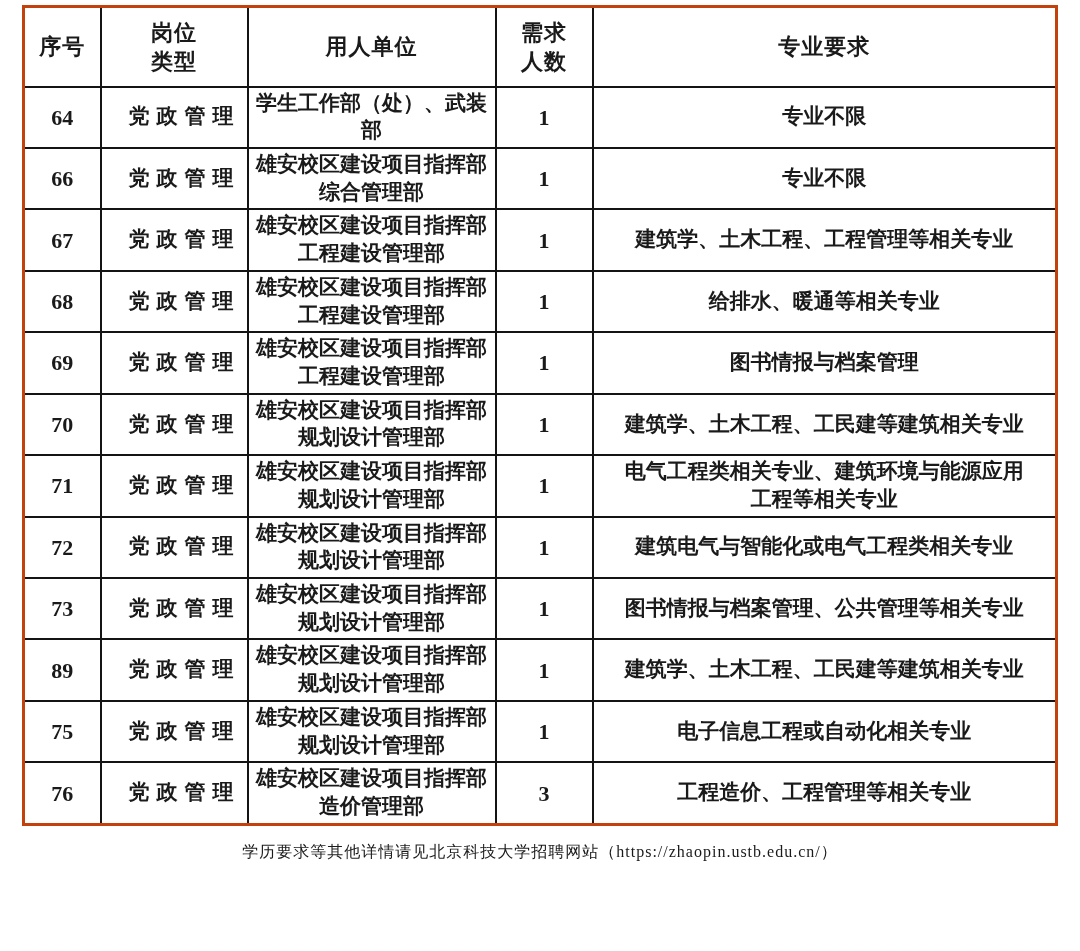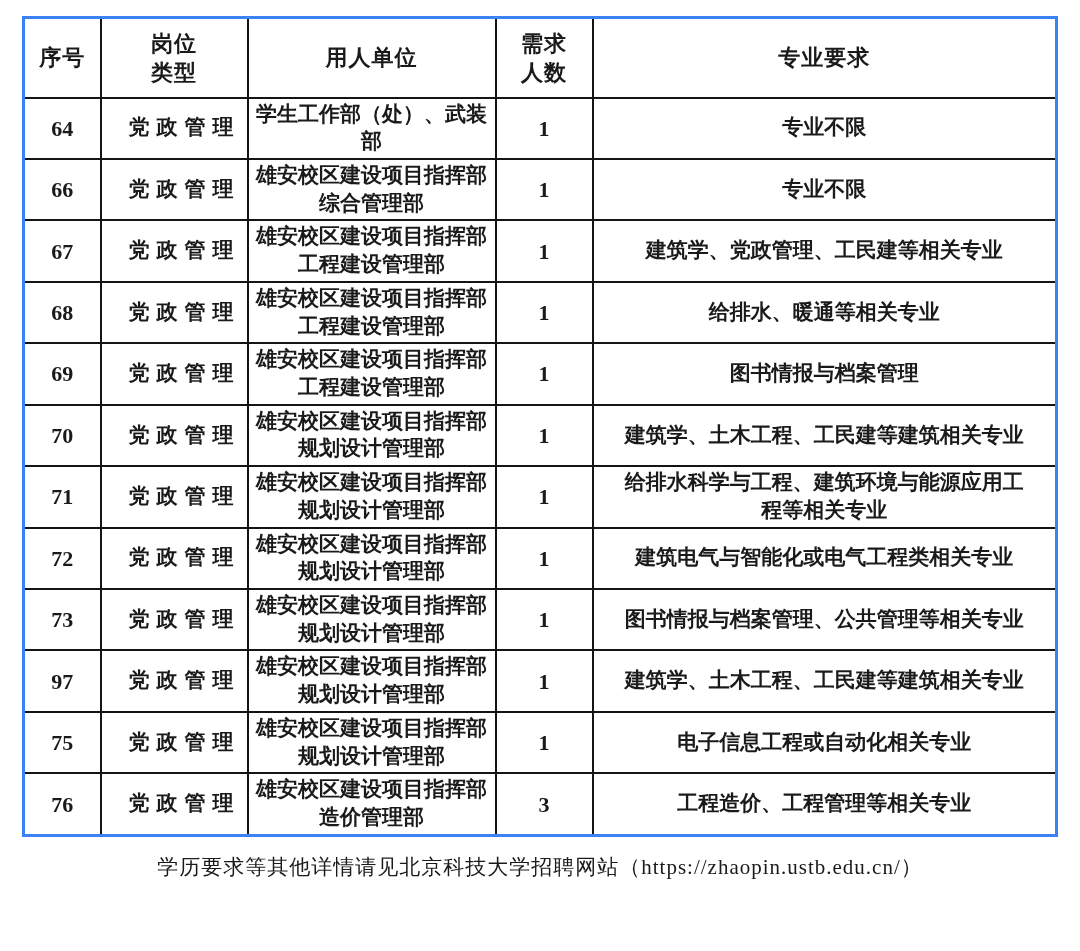--- a/index.html
+++ b/index.html
@@ -16,22 +16,22 @@
   }
   .page {
     position: relative;
     width: 1080px;
     height: 951px;
   }
   table.job-table {
     border-collapse: collapse;
     table-layout: fixed;
     width: 1033px;
-    margin: 16px 0 0 22px;
-    border: 3px solid #3b82f6;
+    margin: 5px 0 0 22px;
+    border: 3px solid #c2410c;
   }
   th, td {
     border: 2px solid #141414;
     text-align: center;
     vertical-align: middle;
     font-size: 21px;
     line-height: 1.32;
     padding: 2px 6px;
     overflow: hidden;
   }
@@ -44,21 +44,21 @@
     letter-spacing: 1px;
   }
   td.col-no { font-size: 22px; }
   td.col-type { letter-spacing: 7px; padding-left: 27px; }
   td.col-unit { padding: 2px 4px; }
   td.col-count { font-size: 22px; }
   td.col-major { padding: 2px 28px; }
   .footer-note {
     margin-top: 16px;
     text-align: center;
-    font-size: 21px;
+    font-size: 16px;
     letter-spacing: 1px;
   }
 </style>
 </head>
 <body>
 
 <div class="page">
   <table class="job-table">
     <colgroup>
       <col style="width:77px">
@@ -91,21 +91,21 @@
         <td class="col-type">党政管理</td>
         <td class="col-unit">雄安校区建设项目指挥部综合管理部</td>
         <td class="col-count">1</td>
         <td class="col-major">专业不限</td>
       </tr>
       <tr>
         <td class="col-no">67</td>
         <td class="col-type">党政管理</td>
         <td class="col-unit">雄安校区建设项目指挥部工程建设管理部</td>
         <td class="col-count">1</td>
-        <td class="col-major">建筑学、党政管理、工民建等相关专业</td>
+        <td class="col-major">建筑学、土木工程、工程管理等相关专业</td>
       </tr>
       <tr>
         <td class="col-no">68</td>
         <td class="col-type">党政管理</td>
         <td class="col-unit">雄安校区建设项目指挥部工程建设管理部</td>
         <td class="col-count">1</td>
         <td class="col-major">给排水、暖通等相关专业</td>
       </tr>
       <tr>
         <td class="col-no">69</td>
@@ -119,38 +119,38 @@
         <td class="col-type">党政管理</td>
         <td class="col-unit">雄安校区建设项目指挥部规划设计管理部</td>
         <td class="col-count">1</td>
         <td class="col-major">建筑学、土木工程、工民建等建筑相关专业</td>
       </tr>
       <tr>
         <td class="col-no">71</td>
         <td class="col-type">党政管理</td>
         <td class="col-unit">雄安校区建设项目指挥部规划设计管理部</td>
         <td class="col-count">1</td>
-        <td class="col-major">给排水科学与工程、建筑环境与能源应用工程等相关专业</td>
+        <td class="col-major">电气工程类相关专业、建筑环境与能源应用工程等相关专业</td>
       </tr>
       <tr>
         <td class="col-no">72</td>
         <td class="col-type">党政管理</td>
         <td class="col-unit">雄安校区建设项目指挥部规划设计管理部</td>
         <td class="col-count">1</td>
         <td class="col-major">建筑电气与智能化或电气工程类相关专业</td>
       </tr>
       <tr>
         <td class="col-no">73</td>
         <td class="col-type">党政管理</td>
         <td class="col-unit">雄安校区建设项目指挥部规划设计管理部</td>
         <td class="col-count">1</td>
         <td class="col-major">图书情报与档案管理、公共管理等相关专业</td>
       </tr>
       <tr>
-        <td class="col-no">97</td>
+        <td class="col-no">89</td>
         <td class="col-type">党政管理</td>
         <td class="col-unit">雄安校区建设项目指挥部规划设计管理部</td>
         <td class="col-count">1</td>
         <td class="col-major">建筑学、土木工程、工民建等建筑相关专业</td>
       </tr>
       <tr>
         <td class="col-no">75</td>
         <td class="col-type">党政管理</td>
         <td class="col-unit">雄安校区建设项目指挥部规划设计管理部</td>
         <td class="col-count">1</td>

